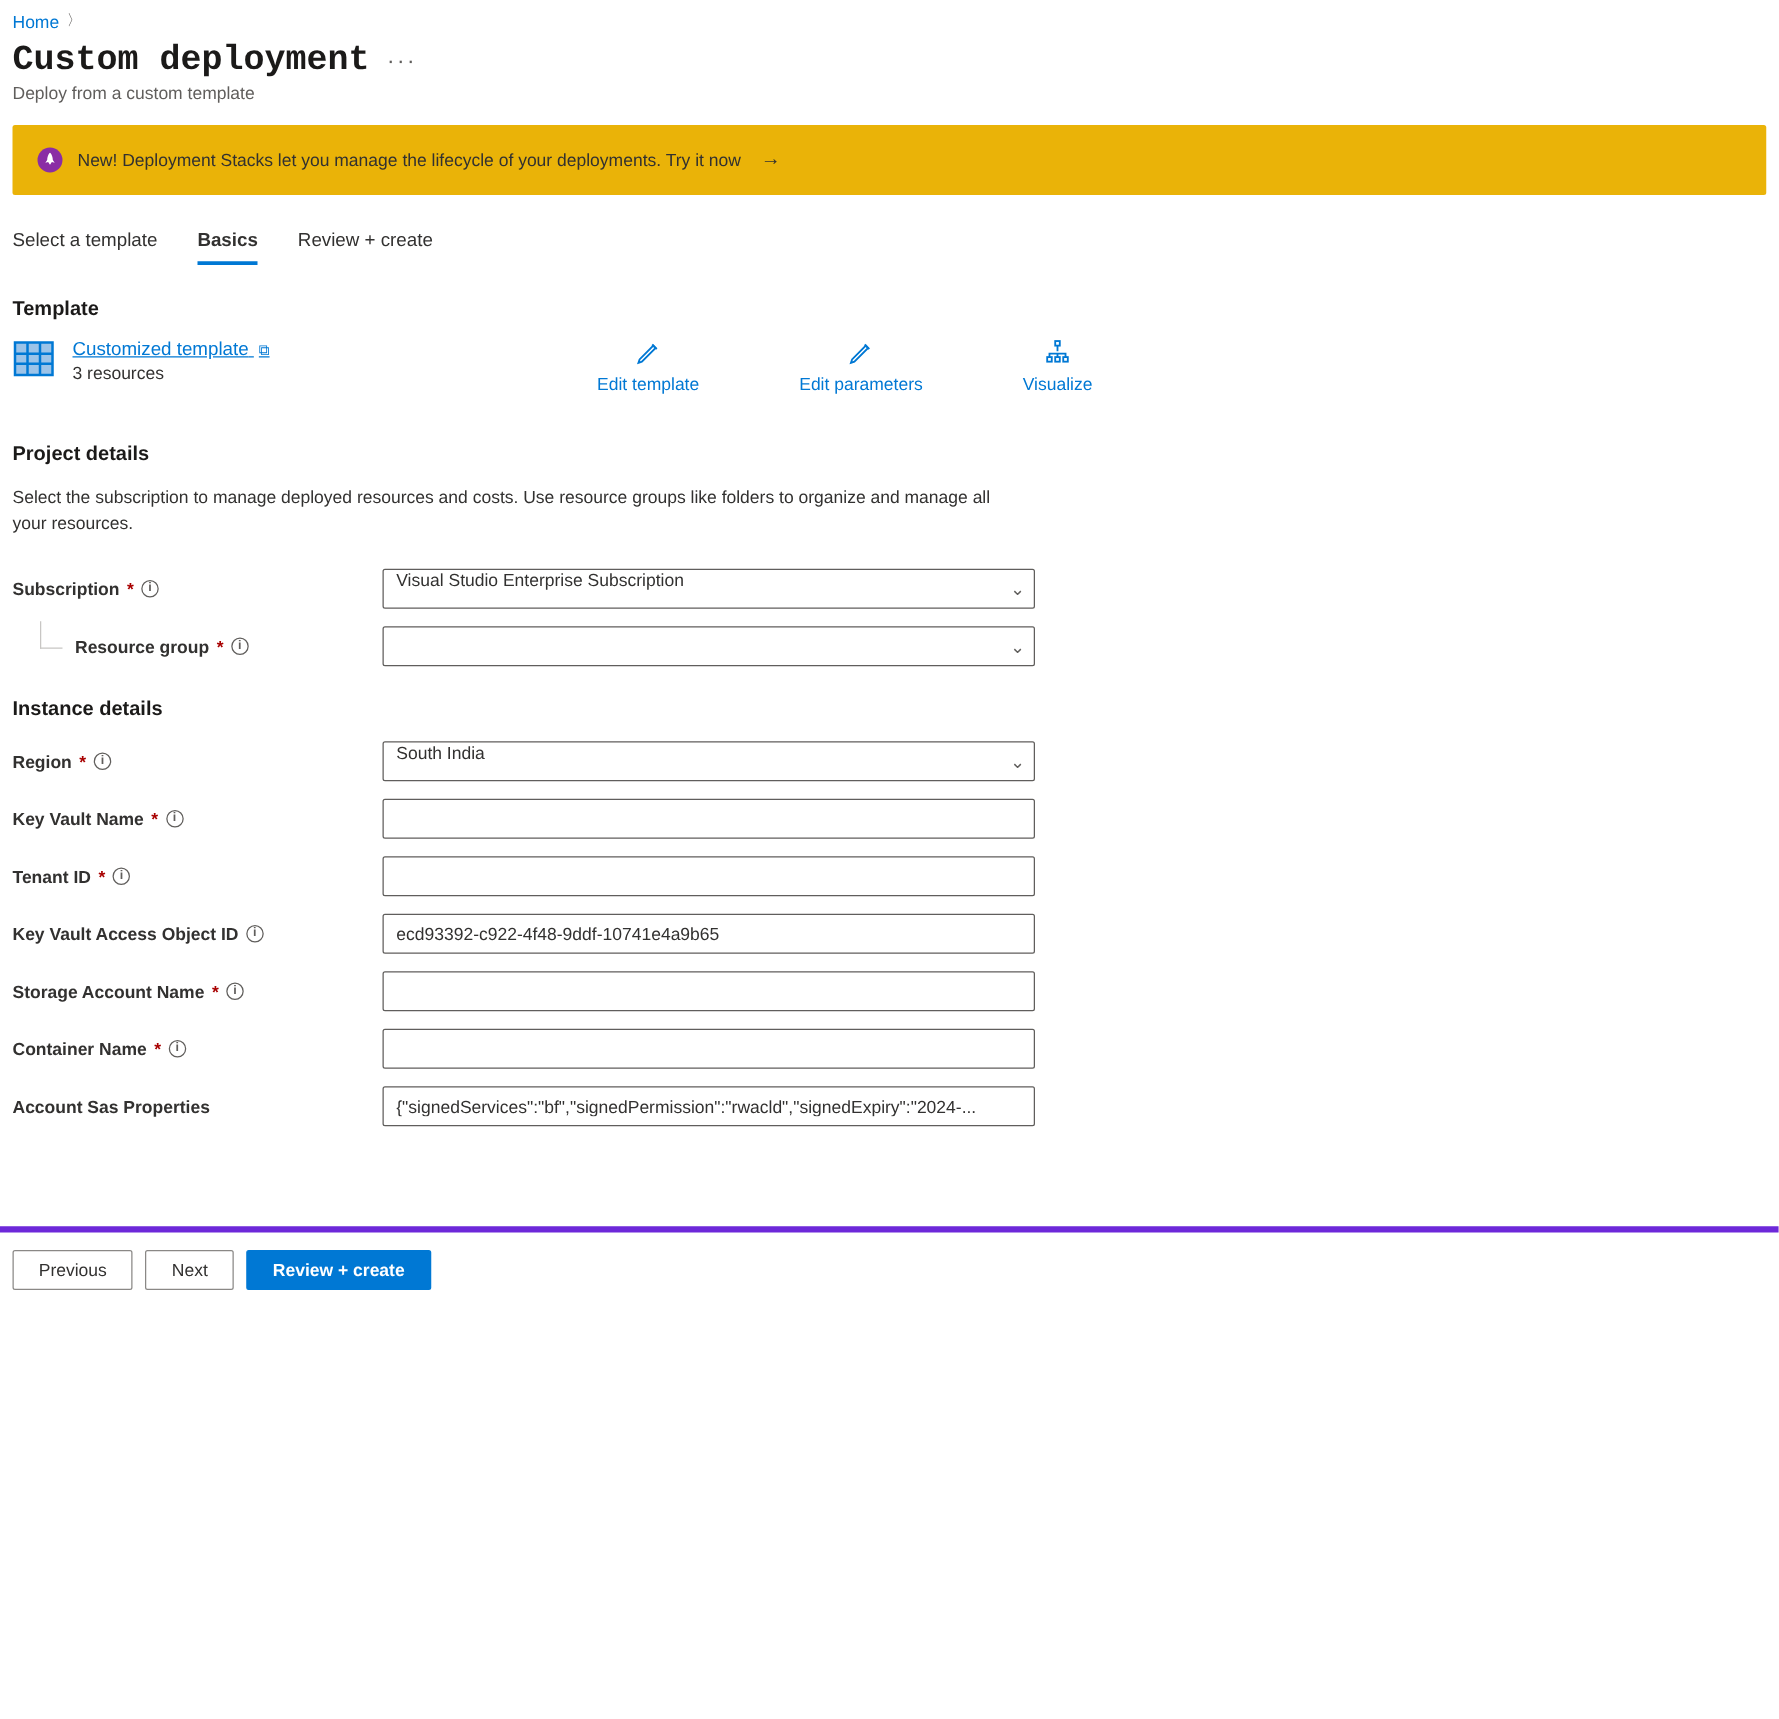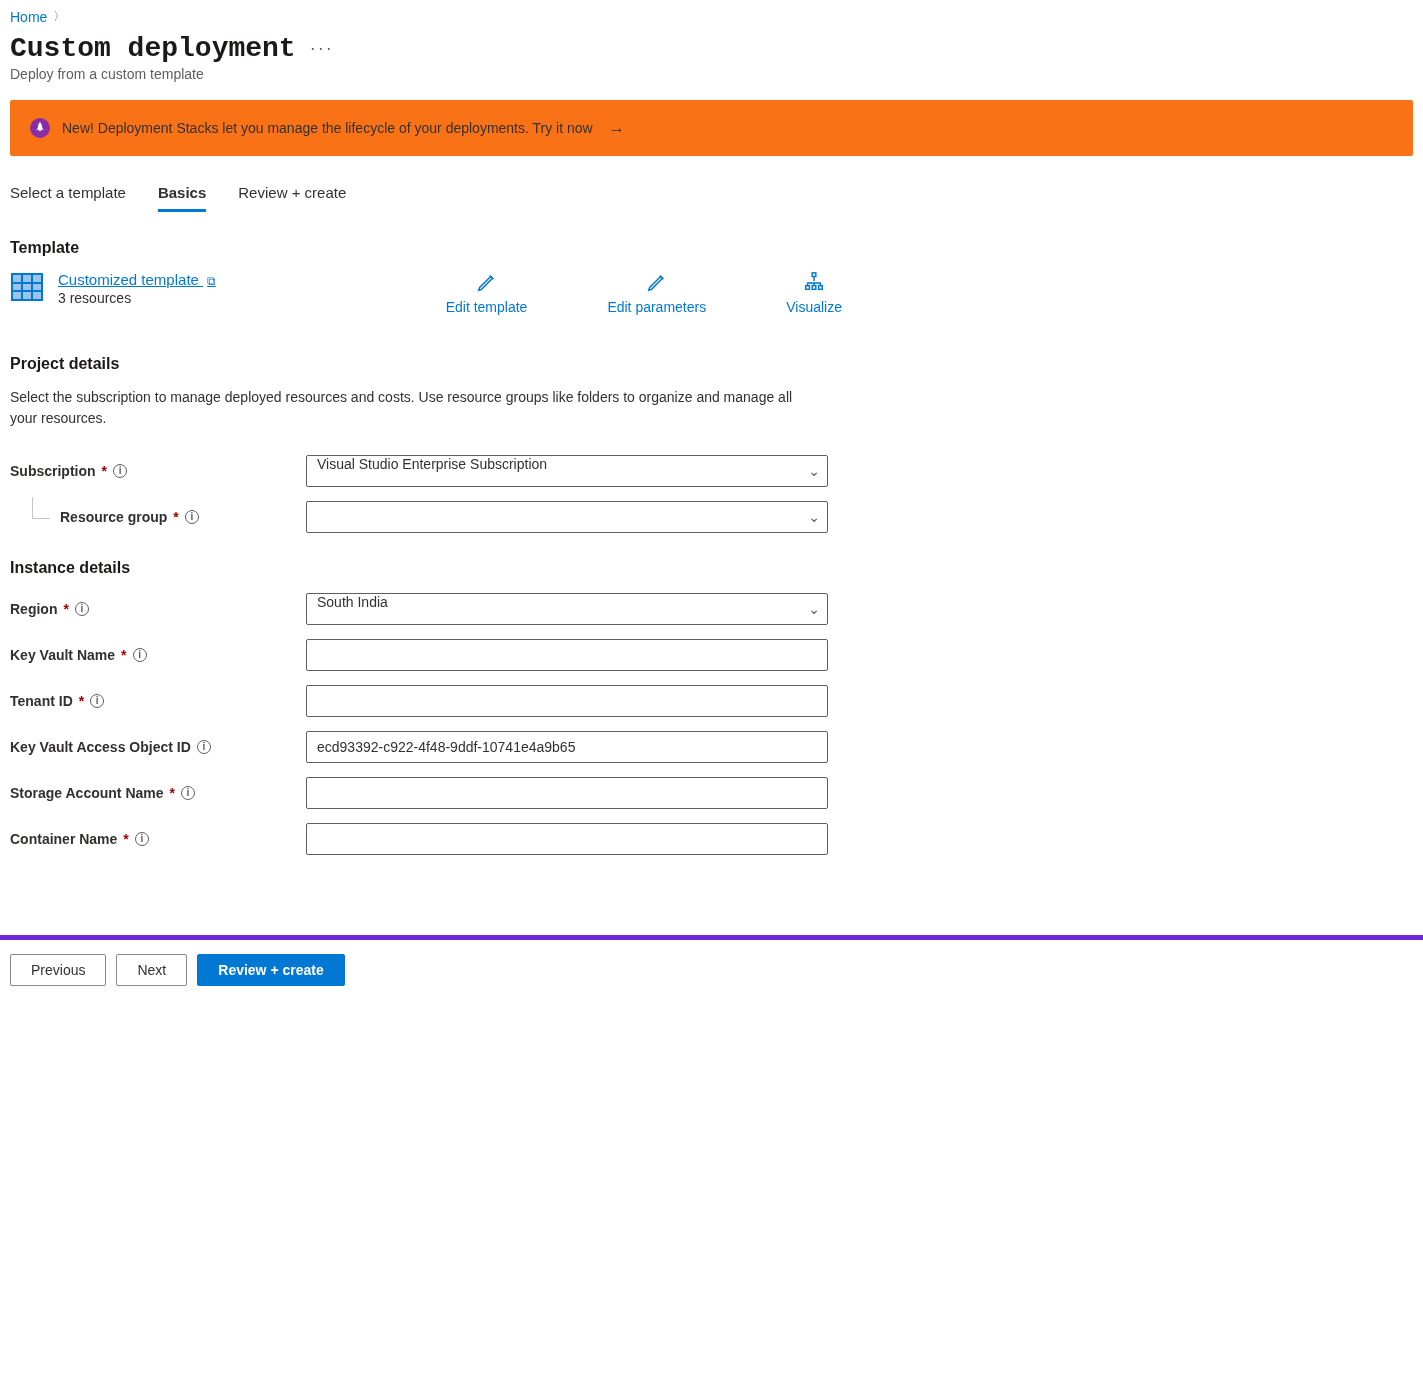--- a/index.html
+++ b/index.html
@@ -12,40 +12,40 @@
   }
   .container { padding: 0 10px 0 10px; }
   .breadcrumb { display: flex; align-items: center; gap: 6px; padding: 8px 0 4px 0; }
   .breadcrumb a { color: #0078d4; text-decoration: none; font-size: 14px; }
   .breadcrumb .chevron { color: #605e5c; font-size: 12px; }
   .title-row { display: flex; align-items: center; gap: 14px; margin-top: 4px; }
   .page-title { font-size: 28px; font-weight: 600; color: #1b1a19; font-family: Liberation Mono, monospace; }
   .more-icon { color: #605e5c; font-size: 18px; letter-spacing:2px; }
   .subtitle { color: #605e5c; font-size: 14px; margin-top: 2px; margin-bottom: 18px; }
   .banner {
-    background: #f97316;
+    background: #eab308;
     border-radius: 2px;
     padding: 18px 20px;
     display: flex;
     align-items: center;
     gap: 12px;
     margin-bottom: 28px;
   }
   .banner-icon {
     width: 20px; height: 20px; border-radius: 50%;
     background: #8a2da5; color: #fff; display:flex; align-items:center; justify-content:center;
     font-size: 12px; flex-shrink:0;
   }
   .banner-text { color: #323130; font-size: 14px; }
   .banner-arrow { color: #323130; font-size: 16px; margin-left: 4px;}
   .tabs { display: flex; gap: 32px; border-bottom: none; margin-bottom: 26px; }
   .tab { padding: 0 0 8px 0; cursor: pointer; color: #323130; font-size: 15px; border-bottom: 3px solid transparent; }
   .tab.active { border-bottom: 3px solid #0078d4; font-weight: 600; }
   .section-title { font-size: 16px; font-weight: 600; color: #1b1a19; margin-bottom: 14px; margin-top: 27px; }
-  .template-card-row { display:flex; gap:80px; align-items:flex-start; margin-bottom: 40px;}
+  .template-card-row { display:flex; gap:112px; align-items:flex-start; margin-bottom: 40px;}
   .template-card { display:flex; gap:14px; align-items:flex-start; }
   .template-icon {
     width: 34px; height: 32px;
     display:inline-block;
   }
   .template-icon svg { width:34px; height:32px; }
   .template-link { color: #0078d4; font-size: 15px; }
   .template-link .ext { font-size: 12px; margin-left:4px; }
   .template-sub { color: #323130; font-size: 14px; margin-top: 2px; }
   .actions-row { display:flex; gap: 80px; margin-left: 150px;}
@@ -265,20 +265,28 @@
     <div class="label-cell">
       <span>Container Name</span>
       <span class="req">*</span>
       <span class="info-icon">i</span>
     </div>
     <div class="input-cell">
       <input class="text-input" value="" style="">
     </div>
   </div>
 
+  <div class="form-row">
+    <div class="label-cell">
+      <span>Account Sas Properties</span>
+    </div>
+    <div class="input-cell">
+      <input class="text-input" value="{&quot;signedServices&quot;:&quot;bf&quot;,&quot;signedPermission&quot;:&quot;rwacld&quot;,&quot;signedExpiry&quot;:&quot;2024-..." style="">
+    </div>
+  </div>
 
 </div>
 
 <div class="footer">
   <button class="btn btn-default">Previous</button>
   <button class="btn btn-default">Next</button>
   <button class="btn btn-primary">Review + create</button>
 </div>
 
 </body></html>

